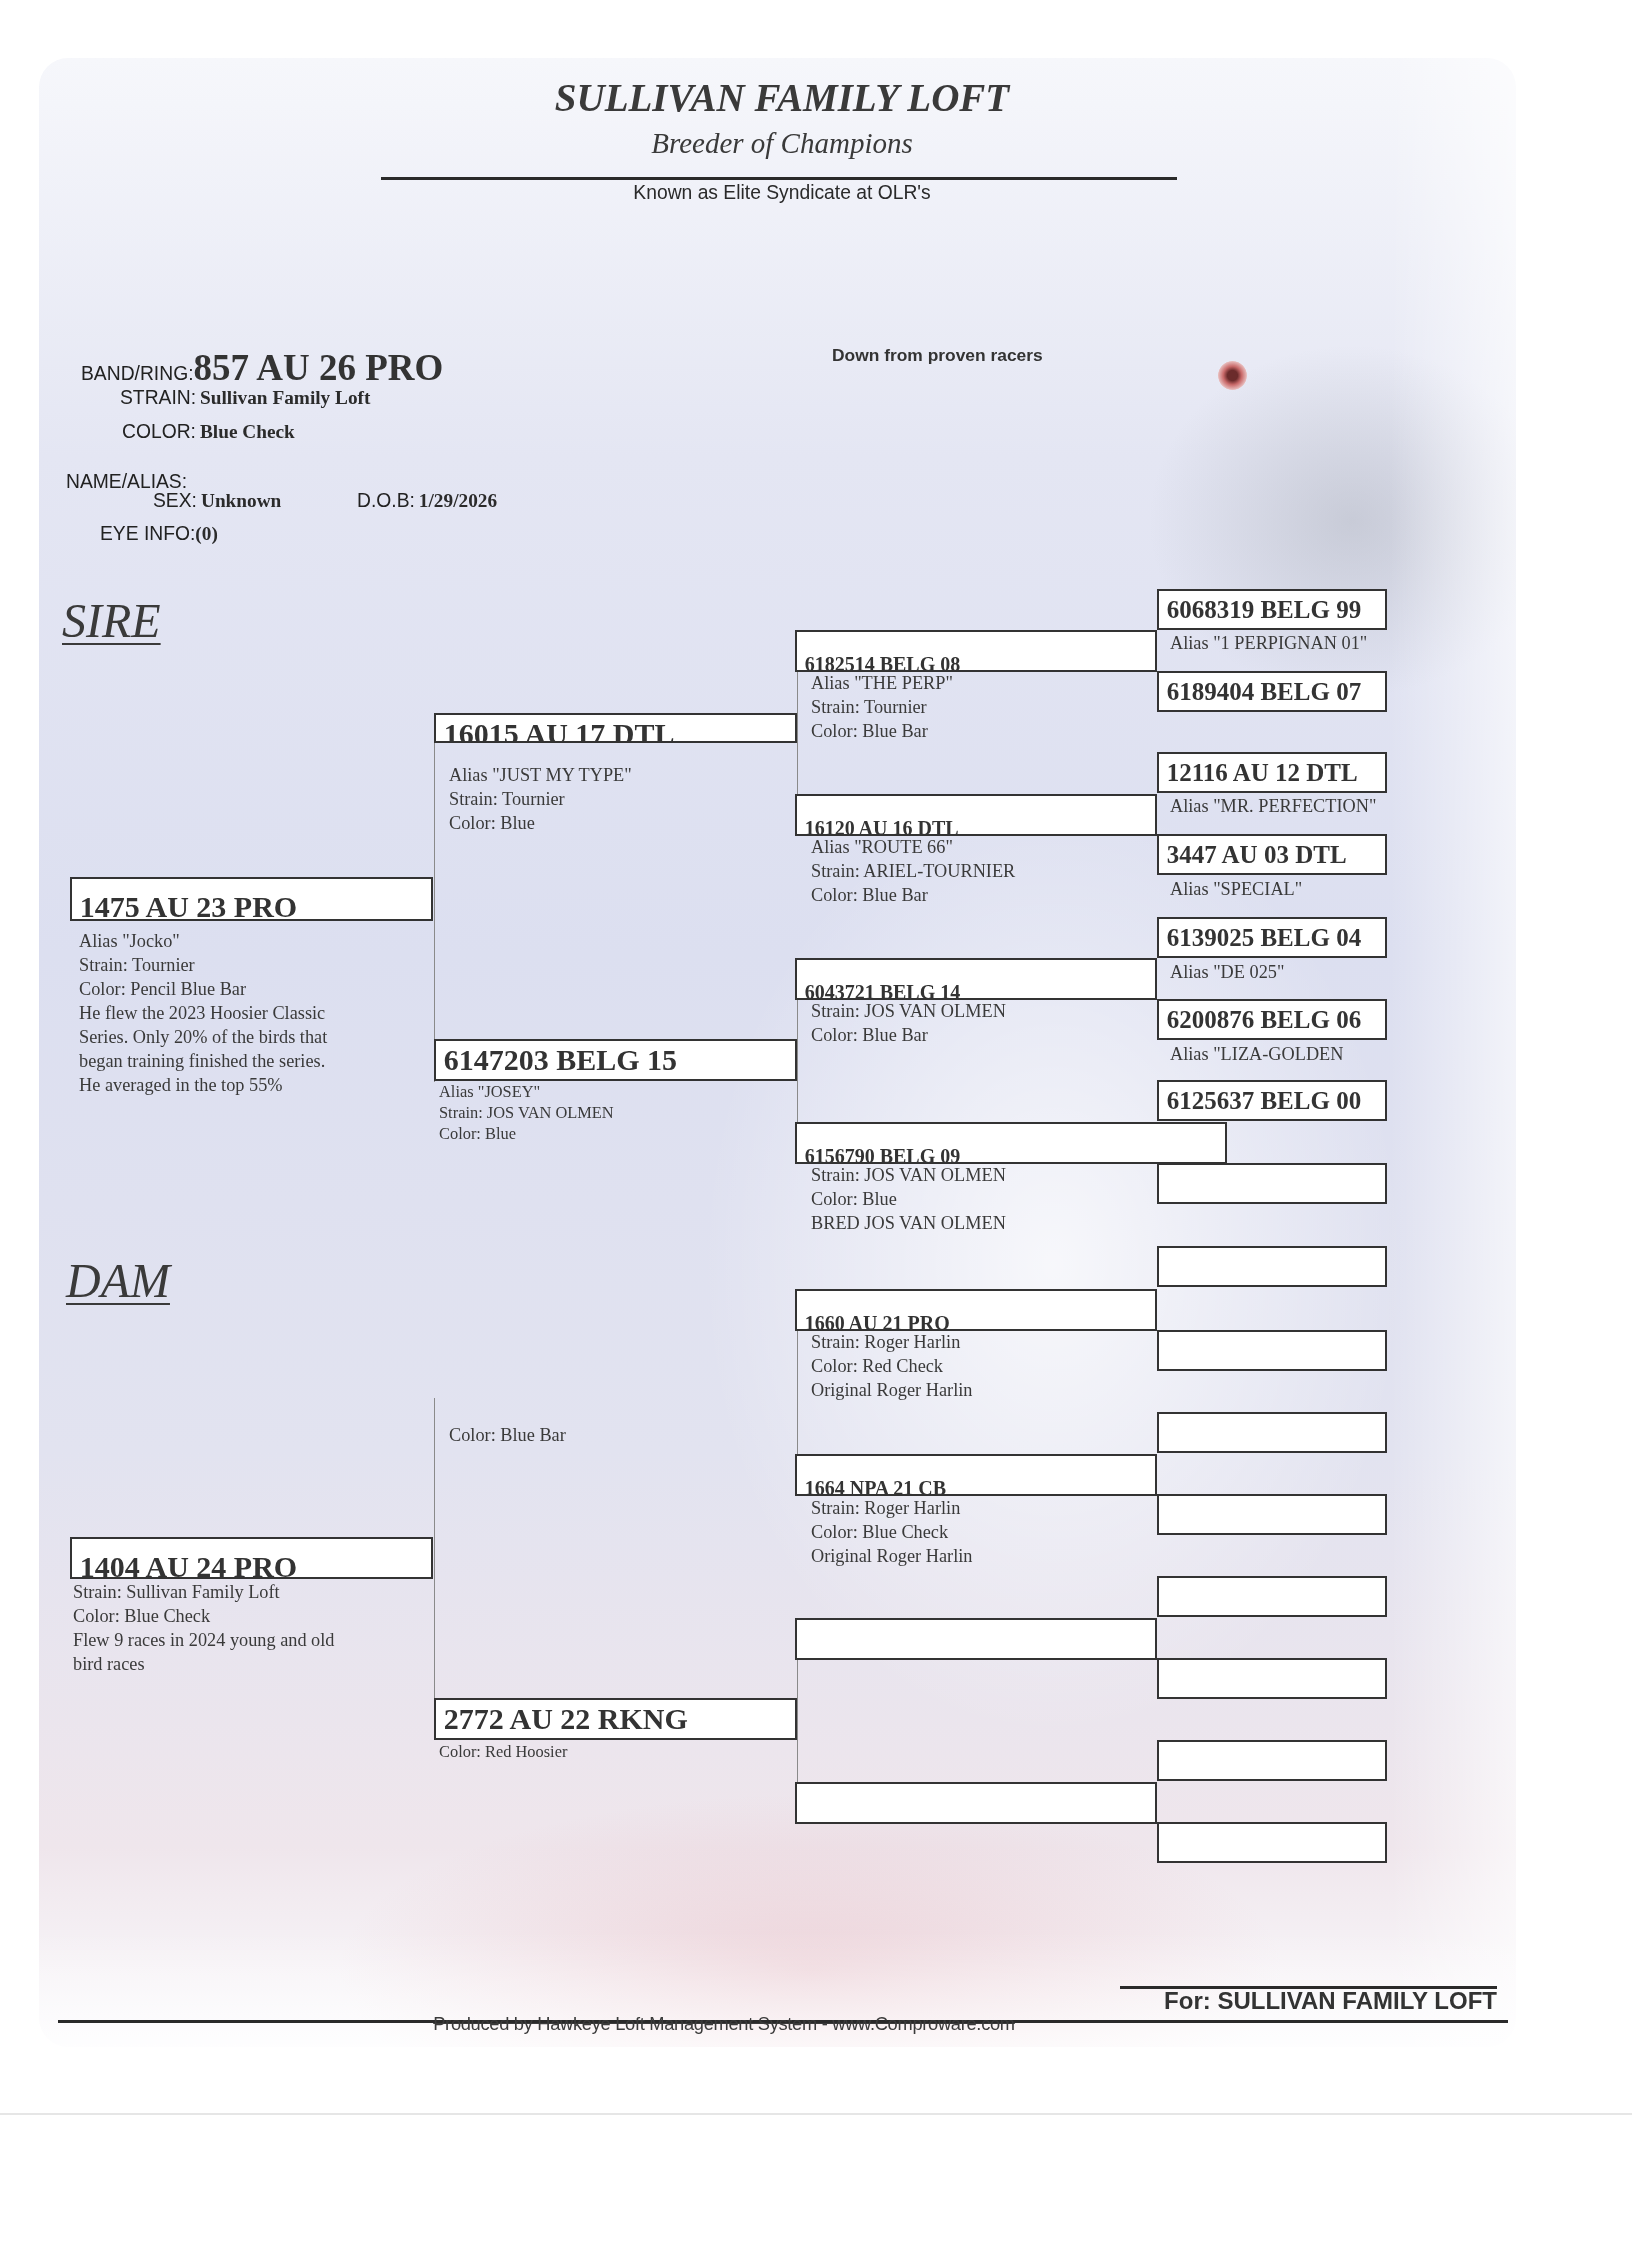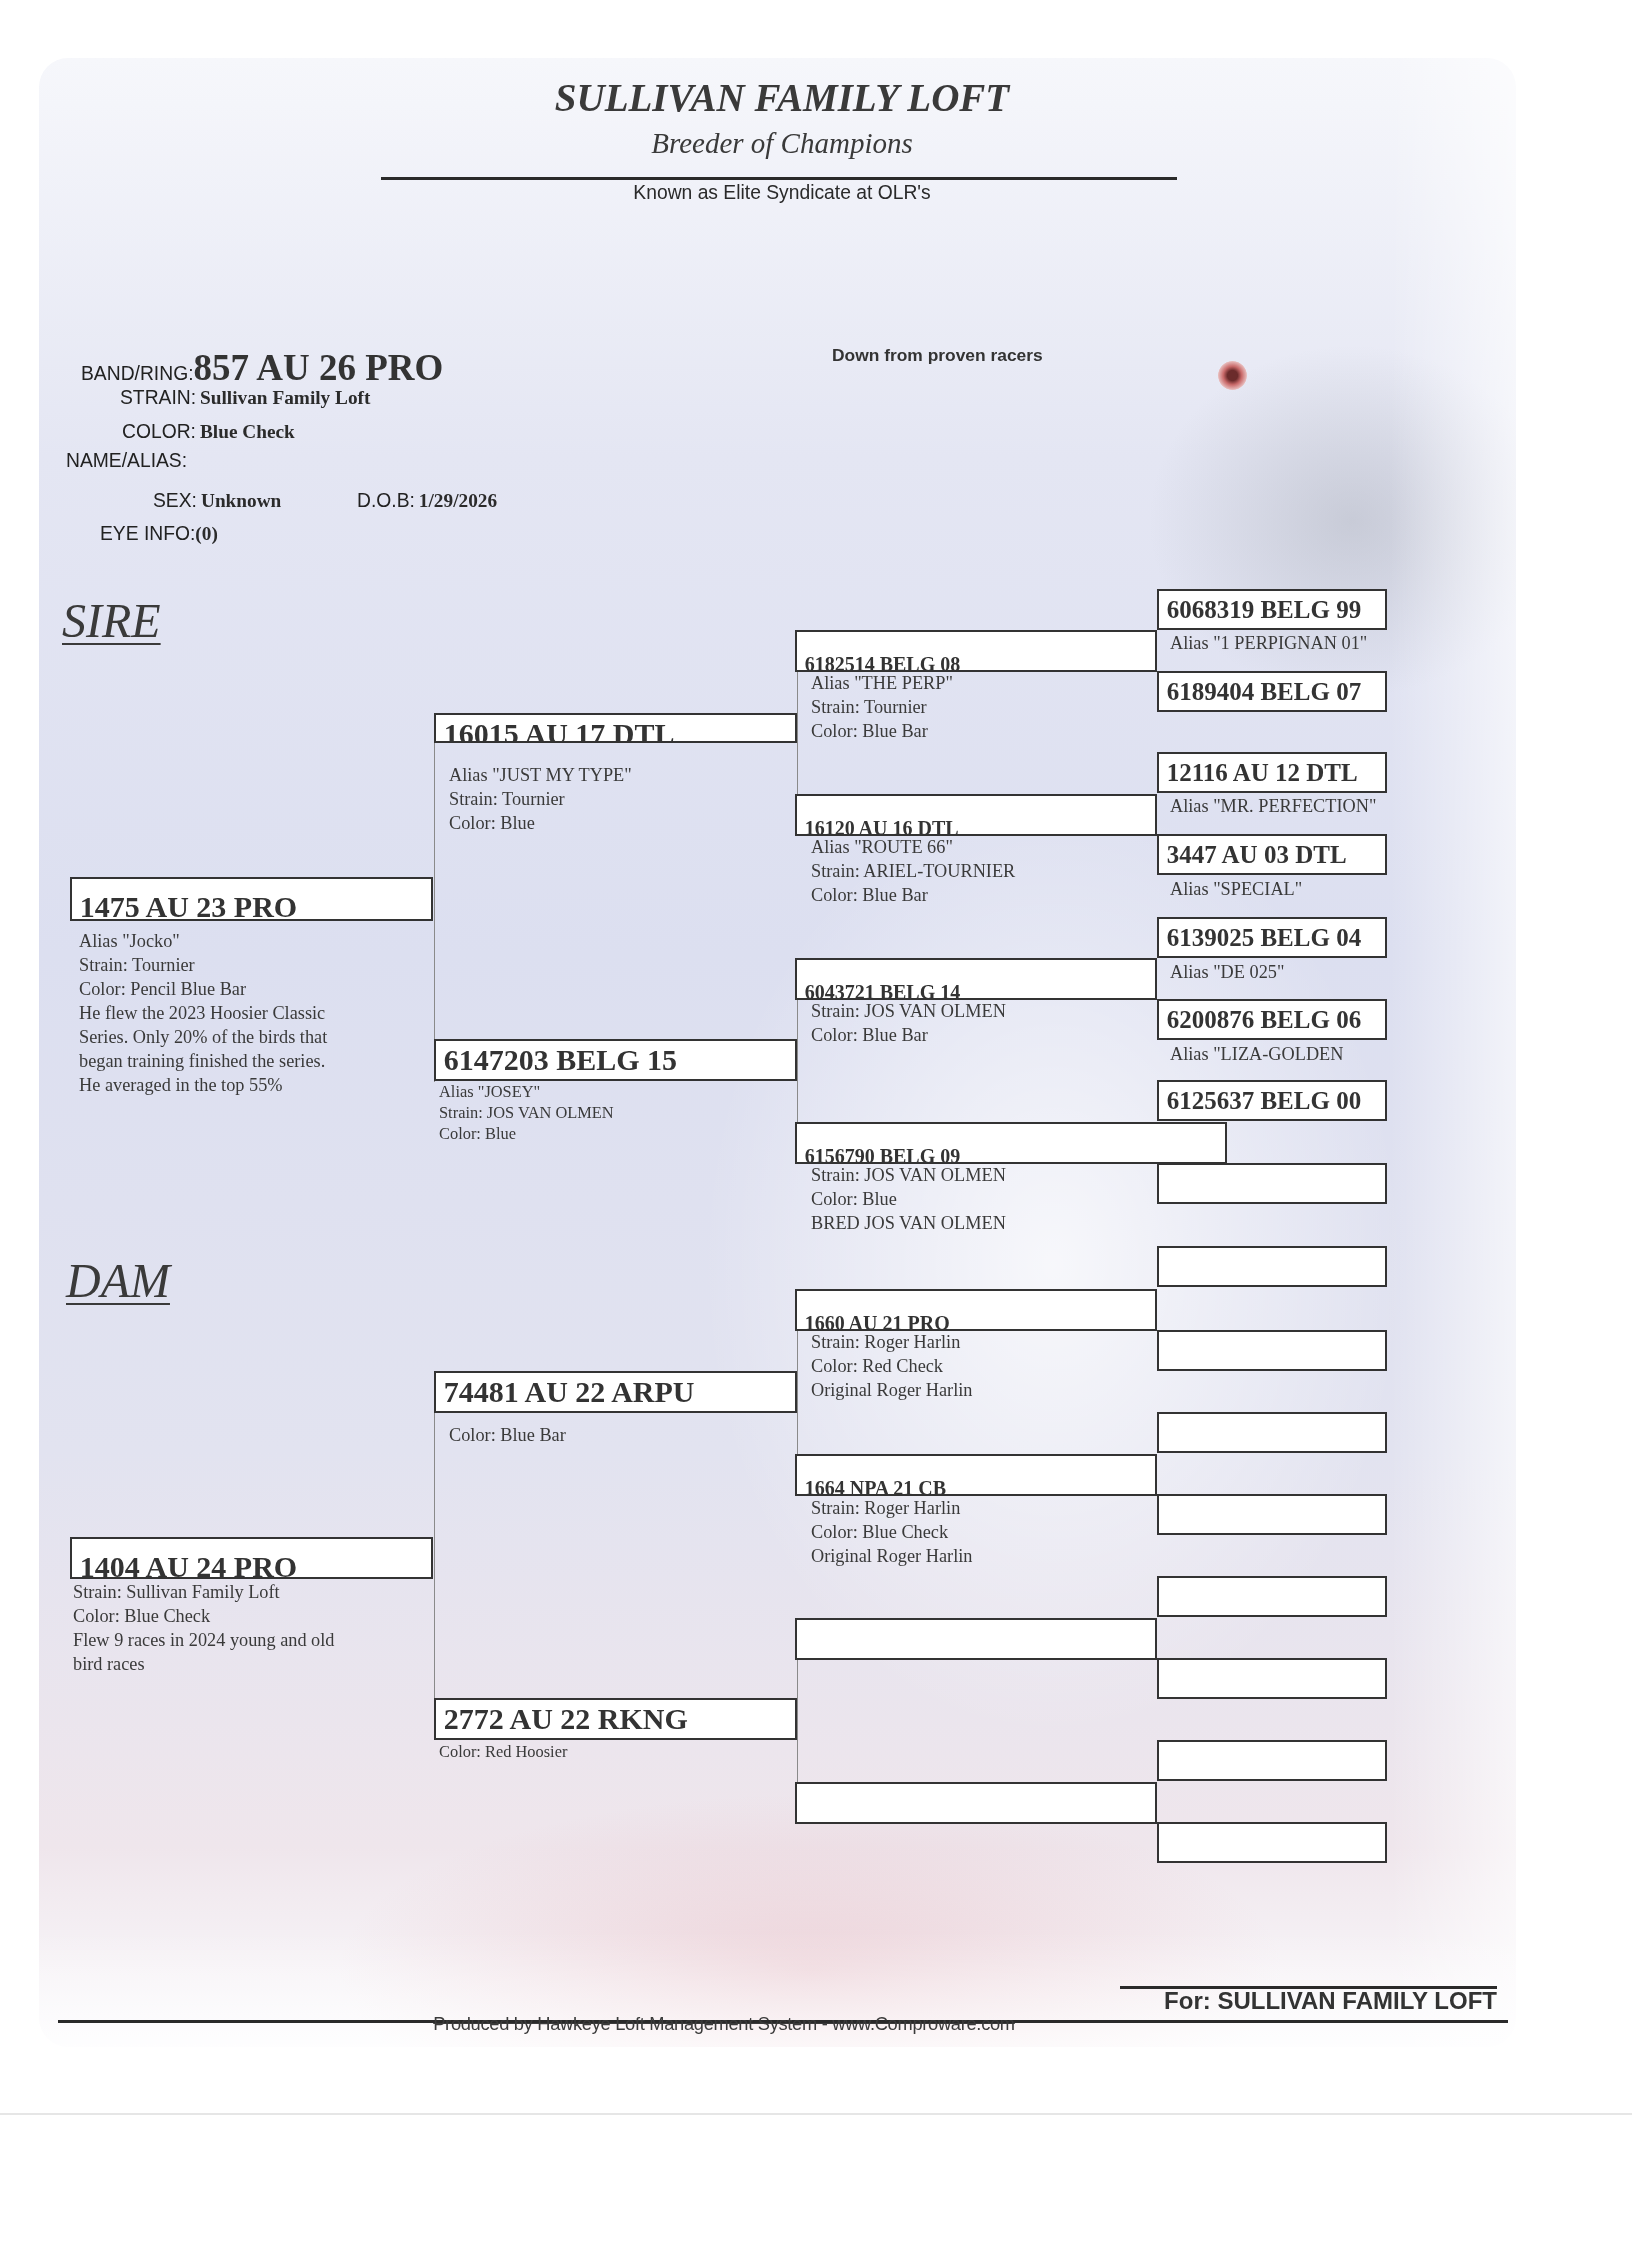--- a/index.html
+++ b/index.html
@@ -108,21 +108,21 @@
     <span class="lbl">BAND/RING:</span><span class="bandval">857 AU 26 PRO</span>
   </div>
   <div class="abs" style="left:120px; top:387px;">
     <span class="lbl">STRAIN:</span>
     <span class="val">Sullivan Family Loft</span>
   </div>
   <div class="abs" style="left:122px; top:421px;">
     <span class="lbl">COLOR:</span>
     <span class="val">Blue Check</span>
   </div>
-  <div class="abs" style="left:66px; top:450px;">
+  <div class="abs" style="left:66px; top:471px;">
     <span class="lbl">NAME/ALIAS:</span>
     <span class="val"></span>
   </div>
   <div class="abs" style="left:153px; top:490px;">
     <span class="lbl">SEX:</span>
     <span class="val">Unknown</span>
   </div>
   <div class="abs" style="left:357px; top:490px;">
     <span class="lbl">D.O.B:</span>
     <span class="val">1/29/2026</span>
@@ -167,21 +167,20 @@
     <div>Color: Blue</div>
   </div>
 
   <div class="box g2" style="left:434px; top:1039px; width:363px; height:42px;">6147203 BELG 15</div>
   <div class="info small" style="left:439px; top:1081px;">
     <div>Alias "JOSEY"</div>
     <div>Strain: JOS VAN OLMEN</div>
     <div>Color: Blue</div>
   </div>
 
-  <div class="box g2" style="left:434px; top:1371px; width:363px; height:42px;">74481 AU 22 ARPU</div>
   <div class="info" style="left:449px; top:1423px;">
     <div>Color: Blue Bar</div>
   </div>
 
   <div class="box g2" style="left:434px; top:1698px; width:363px; height:42px;">2772 AU 22 RKNG</div>
   <div class="info small" style="left:439px; top:1741px;">
     <div>Color: Red Hoosier</div>
   </div>
 
   <div class="box g3" style="left:795px; top:630px; width:362px; height:42px;">6182514 BELG 08</div>

